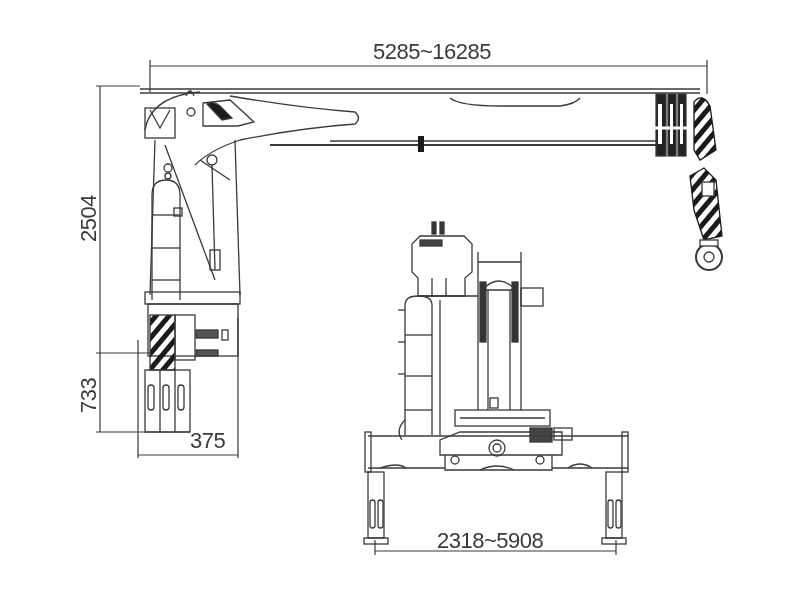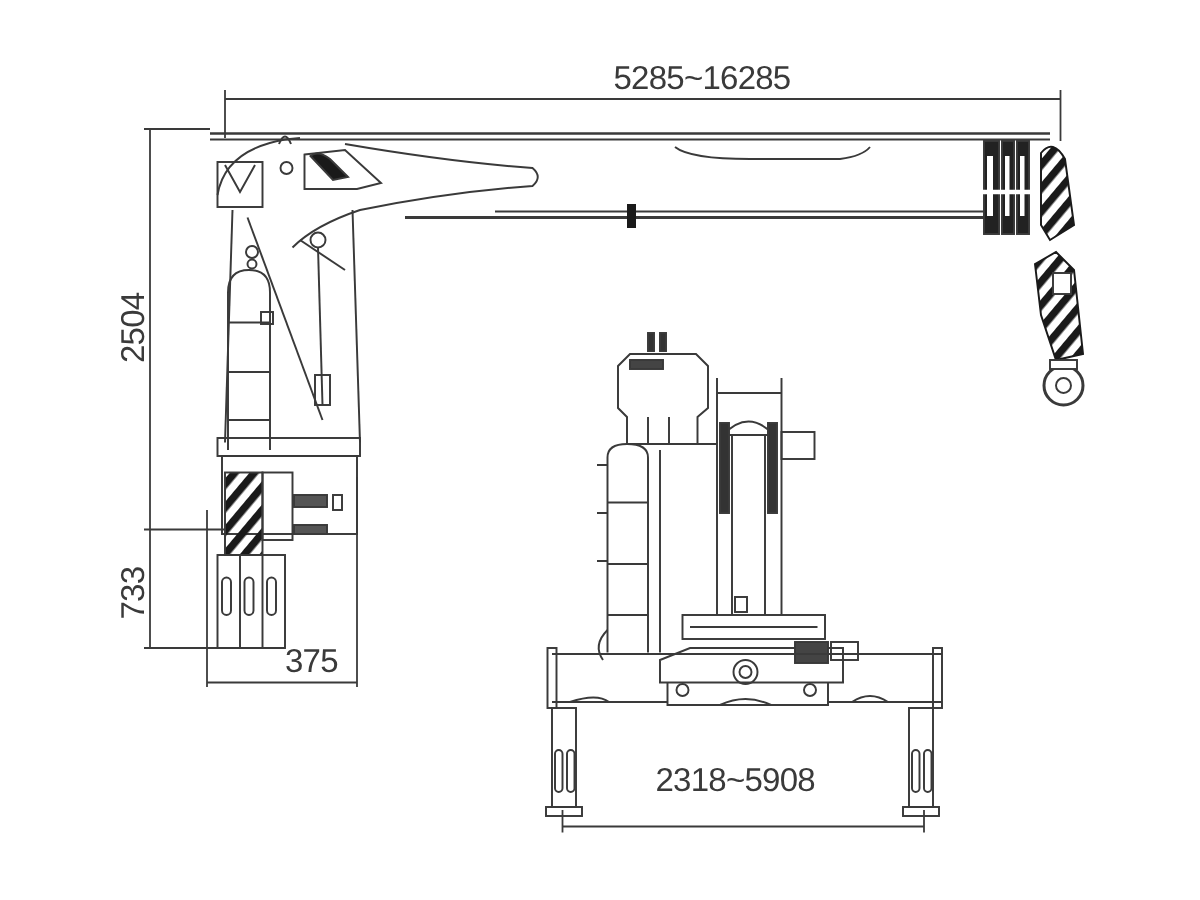--- a/index.html
+++ b/index.html
@@ -165,17 +165,17 @@
     <rect x="370" y="500" width="5" height="28" rx="2.5"></rect>
     <rect x="378" y="500" width="5" height="28" rx="2.5"></rect>
     <rect x="364" y="538" width="24" height="6"></rect>
     <rect x="606" y="472" width="16" height="66"></rect>
     <rect x="608" y="500" width="5" height="28" rx="2.5"></rect>
     <rect x="616" y="500" width="5" height="28" rx="2.5"></rect>
     <rect x="602" y="538" width="24" height="6"></rect>
   </g>
 </svg>
 
-<div class="dim-label" style="left:373px; top:39px;margin-left:36px;">5285~16285</div>
+<div class="dim-label" style="left:373px; top:39px;">5285~16285</div>
 <div class="dim-label vert" style="left:76px; top:242px;">2504</div>
 <div class="dim-label vert" style="left:76px; top:413px;">733</div>
 <div class="dim-label" style="left:190px; top:428px;">375</div>
-<div class="dim-label" style="left:437px; top:507px;text-align:right;">2318~5908</div>
+<div class="dim-label" style="left:437px; top:528px;text-align:right;">2318~5908</div>
 
 </body></html>

